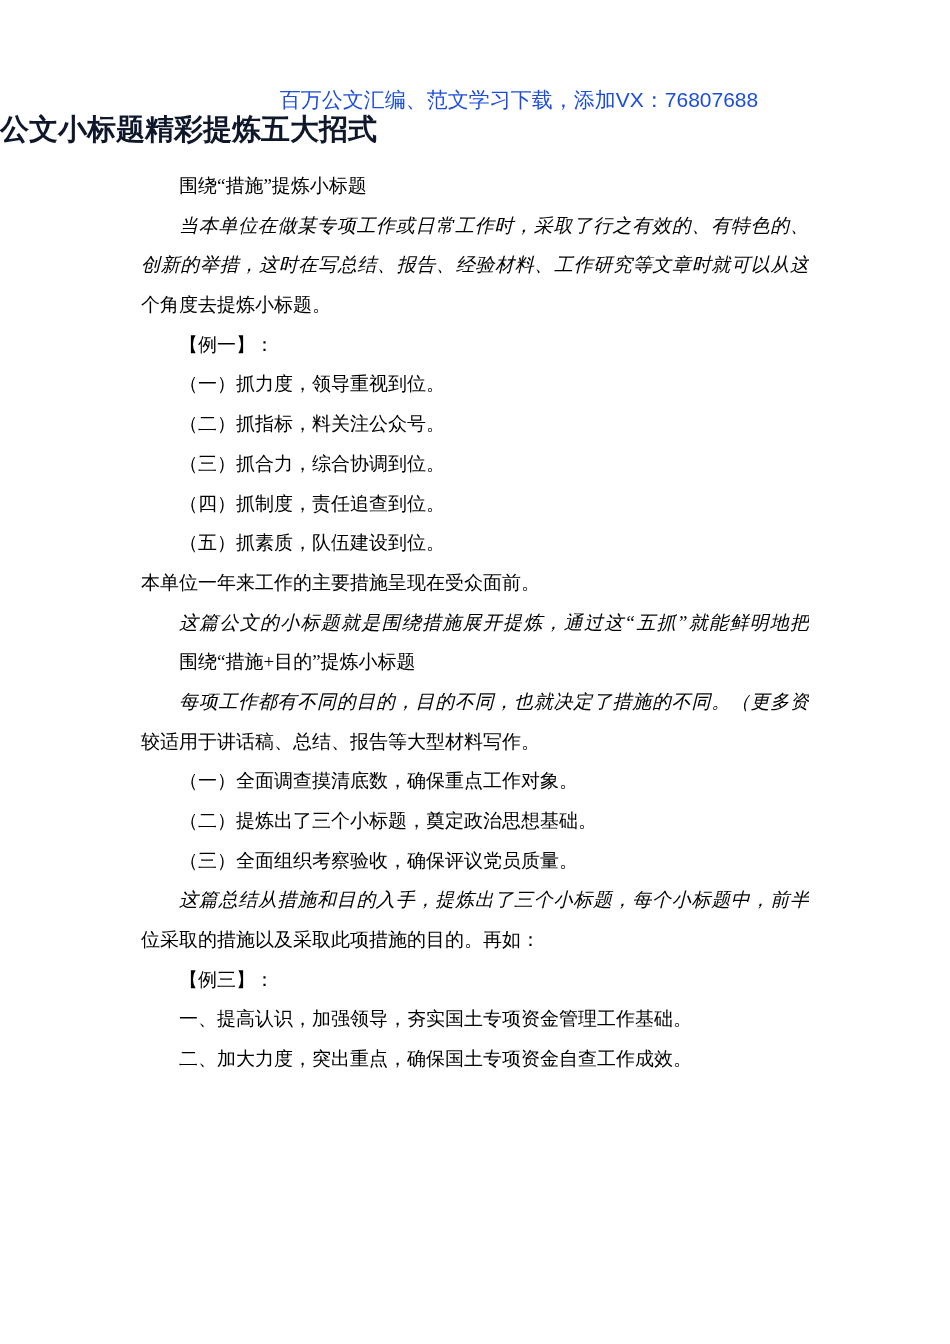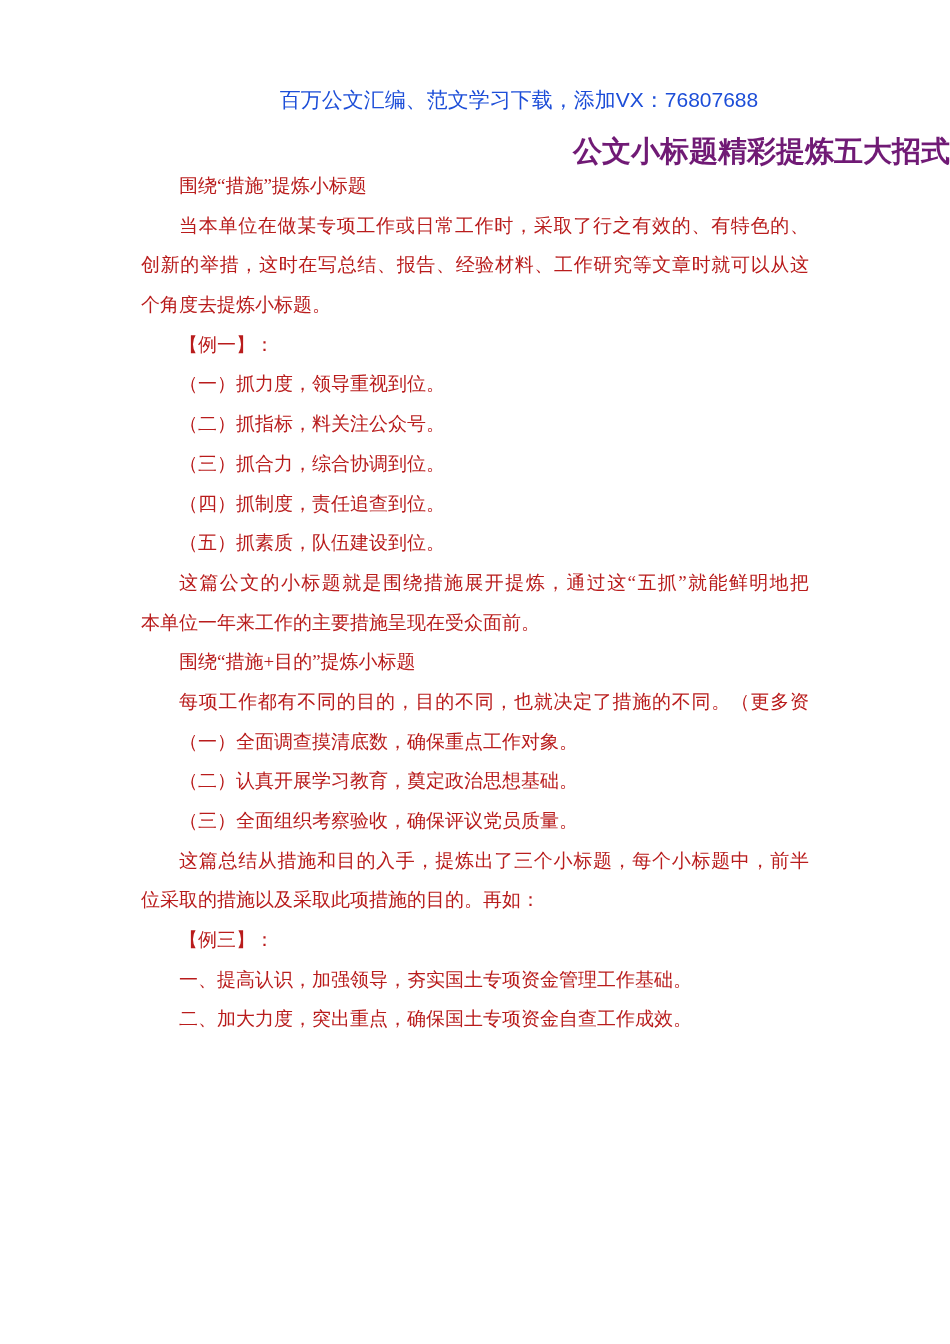--- a/index.html
+++ b/index.html
@@ -20,56 +20,57 @@
     left: 0;
     width: 100%;
     text-align: center;
     font-family: "Liberation Sans", "DejaVu Sans", sans-serif;
     font-size: 21px;
     line-height: 32px;
     font-weight: 500;
   }
   .doc-title {
     position: absolute;
-    top: 131px;
+    top: 109px;
     left: 0;
     width: 100%;
     margin: 0;
-    text-align: right;
+    text-align: left;
     font-family: "Liberation Serif", "DejaVu Serif", serif;
     font-size: 29px;
     line-height: 40px;
     font-weight: bold;
-    color: #701a75;
+    color: #0f172a;
   }
   .body-text {
     position: absolute;
     top: 166px;
     left: 141px;
     width: 668px;
     font-family: "Liberation Serif", "DejaVu Serif", serif;
     font-size: 19px;
-    color: #b91c1c;
+    color: #000000;
   }
   .paragraph {
     margin: 0;
     padding: 0;
   }
   .line {
     height: 39.7px;
     line-height: 39.7px;
     overflow: hidden;
     white-space: normal;
   }
   .line.indent {
     text-indent: 2em;
   }
   .line.justify {
     text-align: justify;
     text-align-last: justify;
+    font-style: italic;
   }
 </style>
 </head>
 <body>
 
 <div class="page" style="background: rgb(255, 255, 255);">
   <div class="header-notice" style="color: #1d4ed8; padding-left: 44px;">百万公文汇编、范文学习下载，添加VX：76807688</div>
   <h1 class="doc-title">公文小标题精彩提炼五大招式</h1>
   <div class="body-text">
       <div class="paragraph">
@@ -92,34 +93,35 @@
       <div class="paragraph">
         <div class="line indent">（三）抓合力，综合协调到位。</div>
       </div>
       <div class="paragraph">
         <div class="line indent">（四）抓制度，责任追查到位。</div>
       </div>
       <div class="paragraph">
         <div class="line indent">（五）抓素质，队伍建设到位。</div>
       </div>
       <div class="paragraph">
+        <div class="line">本单位一年来工作的主要措施呈现在受众面前。</div>
         <div class="line indent justify">这篇公文的小标题就是围绕措施展开提炼，通过这“五抓”就能鲜明地把</div>
-        <div class="line">本单位一年来工作的主要措施呈现在受众面前。</div>
       </div>
       <div class="paragraph">
         <div class="line indent">围绕“措施+目的”提炼小标题</div>
       </div>
       <div class="paragraph">
         <div class="line indent justify">每项工作都有不同的目的，目的不同，也就决定了措施的不同。（更多资</div>
+        <div class="line">较适用于讲话稿、总结、报告等大型材料写作。</div>
       </div>
       <div class="paragraph">
         <div class="line indent">（一）全面调查摸清底数，确保重点工作对象。</div>
       </div>
       <div class="paragraph">
-        <div class="line indent">（二）认真开展学习教育，奠定政治思想基础。</div>
+        <div class="line indent">（二）提炼出了三个小标题，奠定政治思想基础。</div>
       </div>
       <div class="paragraph">
         <div class="line indent">（三）全面组织考察验收，确保评议党员质量。</div>
       </div>
       <div class="paragraph">
         <div class="line indent justify">这篇总结从措施和目的入手，提炼出了三个小标题，每个小标题中，前半</div>
         <div class="line">位采取的措施以及采取此项措施的目的。再如：</div>
       </div>
       <div class="paragraph">
         <div class="line indent">【例三】：</div>

